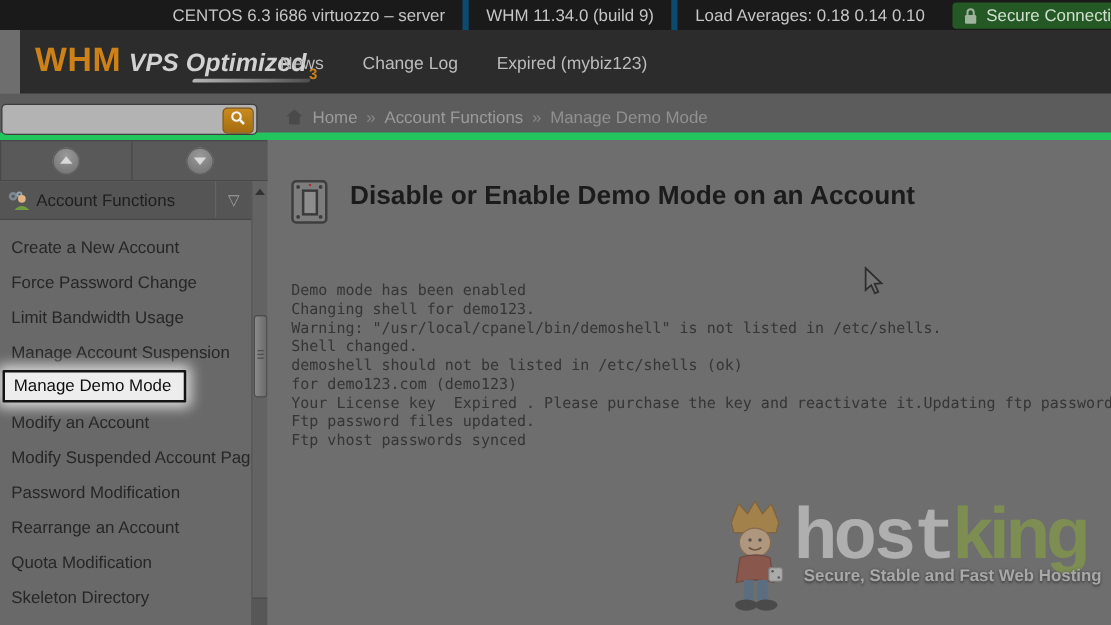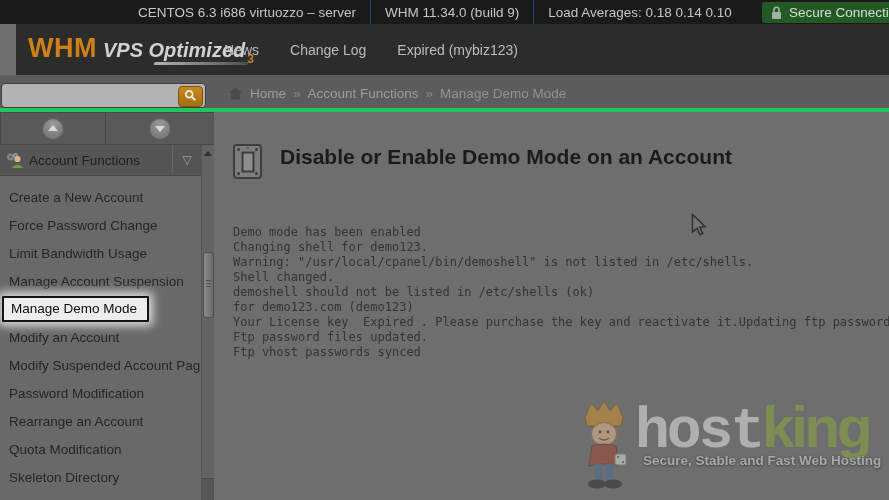--- a/index.html
+++ b/index.html
@@ -5,33 +5,33 @@
   html,body{margin:0;padding:0;}
   body{
     width:889px;height:500px;position:relative;overflow:hidden;
     background:#6e6e6e;font-family:"Liberation Sans",sans-serif;
     -webkit-font-smoothing:antialiased;
   }
   
   .topbar{position:absolute;left:0;top:0;width:889px;height:24px;background:#1a1a1a;display:flex;align-items:stretch;}
   .topbar-group{display:flex;margin-left:124px;}
   .topseg{color:#c6c6c6;font-size:13.5px;padding:0 14px;display:flex;align-items:center;white-space:nowrap;}
-  .topseg + .topseg{border-left:1px solid #0c4a6e;text-align:right;}
+  .topseg + .topseg{border-left:5px solid #0c4a6e;text-align:right;}
   .secure-badge{position:absolute;left:762px;top:2px;height:21px;width:180px;background:#245825;border-radius:3px;display:flex;align-items:center;gap:7px;padding-left:9px;color:#cfe0cf;font-size:13.5px;white-space:nowrap;}
   
   .navbar{position:absolute;left:0;top:24px;width:889px;height:51px;background:#2c2c2c;margin-left:16px;}
   .logo{position:absolute;left:12px;top:9px;display:flex;align-items:baseline;cursor:default;}
   .logo-whm{font-size:27px;font-weight:bold;color:#cd8116;letter-spacing:.5px;line-height:30px;}
   .logo-vps{font-size:20px;font-style:italic;font-weight:bold;color:#d2d2d2;margin-left:6px;position:relative;padding-bottom:3px;}
   .logo-swoosh{position:absolute;left:36%;right:-3px;bottom:0;height:3px;background:linear-gradient(to right,#b5b5b5,#4e4e4e);border-radius:2px;transform:skewX(-20deg);}
   .logo-3{font-size:12px;font-weight:bold;color:#c8811a;margin-left:2px;position:relative;top:6px;}
   .nav-links{position:absolute;left:208px;top:0;height:51px;display:flex;align-items:center;gap:31px;}
   .nav-link{color:#bcbcbc;font-size:14px;white-space:nowrap;cursor:pointer;}
   
-  .toprow{position:absolute;left:0;top:75px;width:889px;height:37px;background:#5c5c5c;border-bottom:4px solid #22c55e;box-sizing:border-box;}
+  .toprow{position:absolute;left:0;top:75px;width:889px;height:37px;background:#5c5c5c;border-bottom:6px solid #22c55e;box-sizing:border-box;}
   .searchbox{position:absolute;left:1px;top:8px;width:205px;height:25px;background:#b3b3b3;border:1px solid #3e3e3e;border-radius:4px;box-sizing:border-box;}
   .search-input{position:absolute;left:5px;top:1px;width:148px;height:21px;border:none;background:transparent;outline:none;font-size:13px;color:#222;font-family:"Liberation Sans",sans-serif;}
   .search-btn{position:absolute;right:2px;top:2px;width:23px;height:19px;background:linear-gradient(#c98a1e,#a66d0f);border:1px solid #7d530b;border-radius:4px;display:flex;align-items:center;justify-content:center;cursor:pointer;}
   .breadcrumb{position:absolute;left:228px;top:0;height:36px;display:flex;align-items:center;gap:7px;font-size:13.5px;white-space:nowrap;}
   .crumb-link{color:#9b9b9b;cursor:pointer;}
   .crumb-sep{color:#888;}
   .crumb-current{color:#919191;}
   .home-icon{display:flex;align-items:center;}
   
   .scrollcell{position:absolute;top:112px;height:33px;background:#595959;border:1px solid #484848;box-sizing:border-box;cursor:pointer;}

